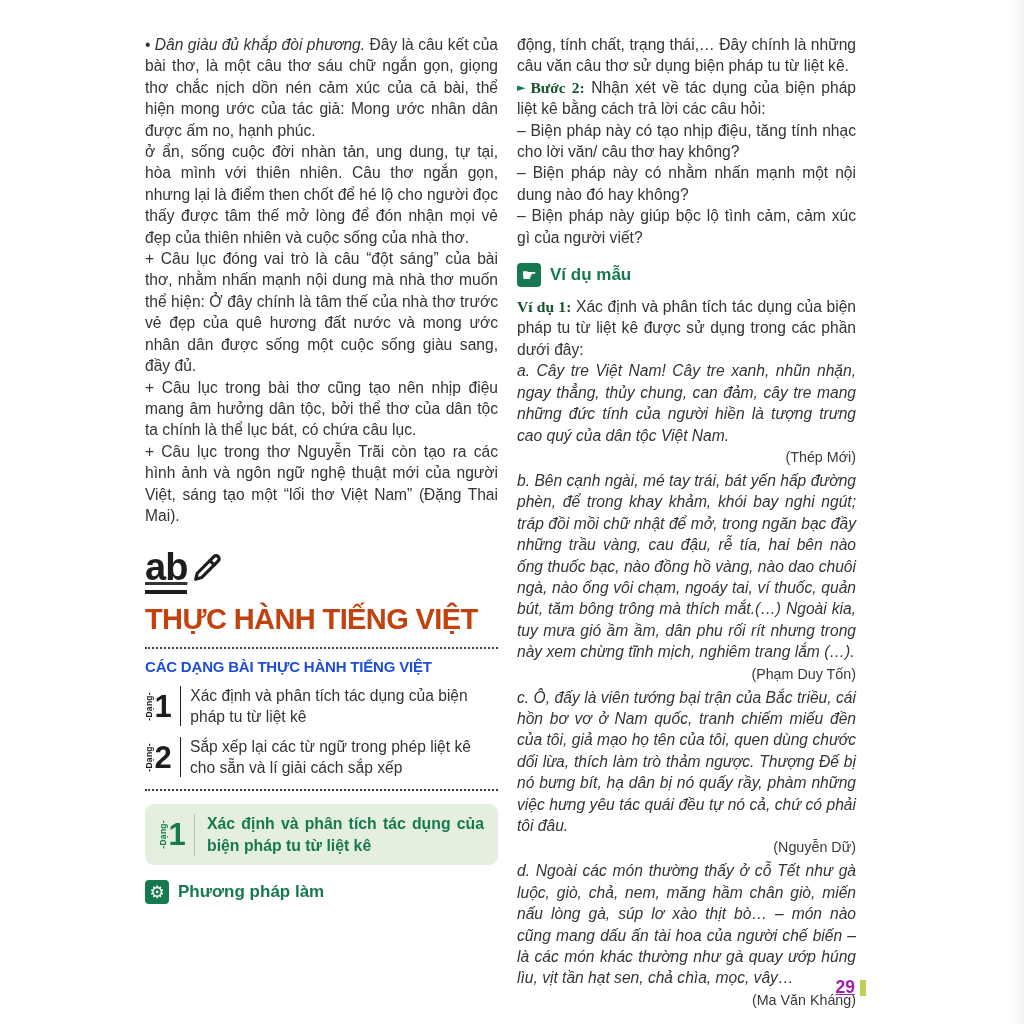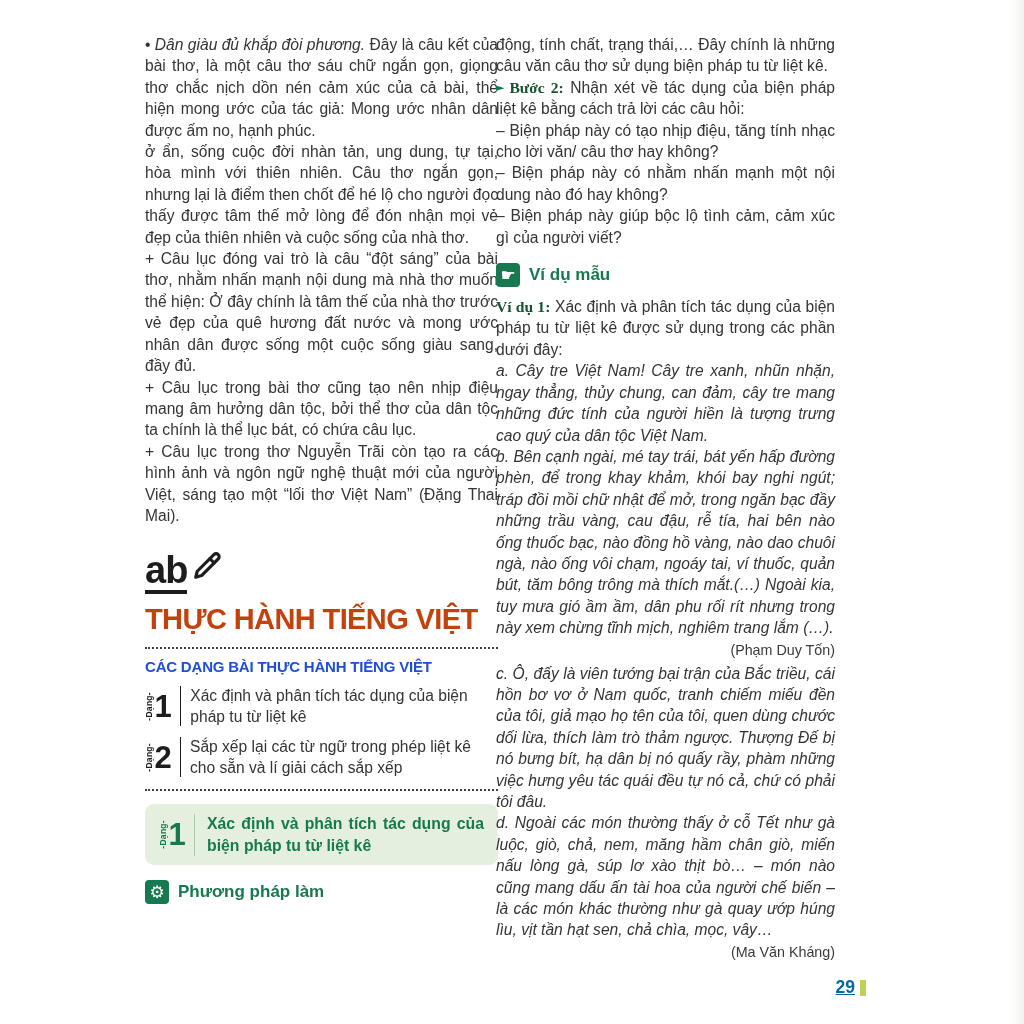--- a/index.html
+++ b/index.html
@@ -5,30 +5,30 @@
   html,body{margin:0;padding:0;}
   body{
     width:1024px;height:1024px;background:#ffffff;position:relative;overflow:hidden;
     font-family:"Liberation Sans",sans-serif;color:#343434;
     -webkit-font-smoothing:antialiased;
   }
   .page-edge{position:absolute;right:0;top:0;width:14px;height:100%;
     background:linear-gradient(to right,#ffffff,#f2f2f0);}
   .col{position:absolute;top:34px;}
   .col-left{left:145px;width:353px;}
-  .col-right{left:496px;width:339px;}
+  .col-right{left:517px;width:339px;}
   p.body{margin:0;font-size:15.6px;line-height:21.4px;text-align:justify;color:#343434;}
   p.body b{color:#14532d;font-family:Liberation Serif, serif;}
   .it{font-style:italic;}
   .stretch{text-align-last:justify;}
   .arrow{color:#17794f;font-size:11px;vertical-align:2px;margin-right:5px;font-family:"DejaVu Sans",sans-serif;}
 
   
   .logo-block{margin-top:24px;}
-  .logo-row{display:flex;align-items:flex-end;height:44px;}
+  .logo-row{display:flex;height:44px;text-decoration:underline;}
   .logo-ab{font-size:38px;font-weight:bold;color:#1d1d1d;line-height:0.9;
     border-bottom:4px solid #1d1d1d;padding-bottom:3px;letter-spacing:-1px;}
   .pencil{margin-left:2px;margin-bottom:6px;}
   h1.title{margin:9px 0 0;font-size:29px;font-weight:bold;color:#c2410c;letter-spacing:-0.6px;white-space:nowrap;}
   .dotted{border-top:2px dotted #3e3e3e;height:0;margin:11px 0 9px;}
   h2.subtitle{margin:0 0 10px;font-size:15px;font-weight:bold;color:#1d4ed8;letter-spacing:-0.2px;}
 
   .type-item{display:flex;align-items:center;margin-bottom:9px;}
   .numwrap{display:flex;align-items:center;}
   .vert{writing-mode:vertical-rl;transform:rotate(180deg);font-size:8.5px;font-weight:bold;
@@ -48,21 +48,21 @@
   
   .sec-head{display:flex;align-items:center;margin:15px 0 9px;}
   .icon-sq{width:24px;height:24px;background:#17794f;border-radius:4px;color:#ffffff;
     display:flex;align-items:center;justify-content:center;font-size:17px;line-height:1;
     font-family:"DejaVu Sans",sans-serif;flex:0 0 auto;}
   .sec-head .label{margin-left:9px;font-size:17px;font-weight:bold;color:#17794f;}
 
   .src{margin:1px 0 2px;font-size:14.3px;line-height:21px;text-align:right;color:#3a3a3a;}
 
   .pagenum{position:absolute;right:158px;bottom:26px;display:flex;align-items:center;}
-  .pagenum .num{font-size:17.5px;font-weight:bold;color:#0369a1;text-decoration:underline;}
+  .pagenum .num{font-size:17.5px;font-weight:bold;color:#a21caf;text-decoration:underline;}
   .pbar{width:6px;height:16px;background:#bdd155;margin-left:5px;}
 </style>
 </head>
 <body>
 
 <div class="page-edge"></div>
 
 <div class="col col-left">
   <p class="body"><span>• </span><span class="it">Dân giàu đủ khắp đòi phương.</span><span> Đây là câu kết của bài thơ, là một câu thơ sáu chữ ngắn gọn, giọng thơ chắc nịch dồn nén cảm xúc của cả bài, thể hiện mong ước của tác giả: Mong ước nhân dân được ấm no, hạnh phúc.</span></p>
   <p class="body">ở ẩn, sống cuộc đời nhàn tản, ung dung, tự tại, hòa mình với thiên nhiên. Câu thơ ngắn gọn, nhưng lại là điểm then chốt để hé lộ cho người đọc thấy được tâm thế mở lòng để đón nhận mọi vẻ đẹp của thiên nhiên và cuộc sống của nhà thơ.</p>
@@ -127,25 +127,27 @@
   <p class="body">– Biện pháp này giúp bộc lộ tình cảm, cảm xúc gì của người viết?</p>
 
   <div class="sec-head">
     <span class="icon-sq">☛</span>
     <span class="label">Ví dụ mẫu</span>
   </div>
 
   <p class="body"><b>Ví dụ 1:</b><span> Xác định và phân tích tác dụng của biện pháp tu từ liệt kê được sử dụng trong các phần dưới đây:</span></p>
 
   <p class="body it">a. Cây tre Việt Nam! Cây tre xanh, nhũn nhặn, ngay thẳng, thủy chung, can đảm, cây tre mang những đức tính của người hiền là tượng trưng cao quý của dân tộc Việt Nam.</p>
+  <p class="src">(Thép Mới)</p>
 
   <p class="body it">b. Bên cạnh ngài, mé tay trái, bát yến hấp đường phèn, để trong khay khảm, khói bay nghi ngút; tráp đồi mồi chữ nhật để mở, trong ngăn bạc đầy những trầu vàng, cau đậu, rễ tía, hai bên nào ống thuốc bạc, nào đồng hồ vàng, nào dao chuôi ngà, nào ống vôi chạm, ngoáy tai, ví thuốc, quản bút, tăm bông trông mà thích mắt.(…) Ngoài kia, tuy mưa gió ầm ầm, dân phu rối rít nhưng trong này xem chừng tĩnh mịch, nghiêm trang lắm (…).</p>
   <p class="src">(Phạm Duy Tốn)</p>
 
   <p class="body it">c. Ô, đấy là viên tướng bại trận của Bắc triều, cái hồn bơ vơ ở Nam quốc, tranh chiếm miếu đền của tôi, giả mạo họ tên của tôi, quen dùng chước dối lừa, thích làm trò thảm ngược. Thượng Đế bị nó bưng bít, hạ dân bị nó quấy rầy, phàm những việc hưng yêu tác quái đều tự nó cả, chứ có phải tôi đâu.</p>
+  <p class="src">(Nguyễn Dữ)</p>
 
   <p class="body it">d. Ngoài các món thường thấy ở cỗ Tết như gà luộc, giò, chả, nem, măng hầm chân giò, miến nấu lòng gà, súp lơ xào thịt bò… – món nào cũng mang dấu ấn tài hoa của người chế biến – là các món khác thường như gà quay ướp húng lìu, vịt tần hạt sen, chả chìa, mọc, vây…</p>
   <p class="src">(Ma Văn Kháng)</p>
 </div>
 
 <div class="pagenum">
   <span class="num">29</span>
   <span class="pbar"></span>
 </div>
 

